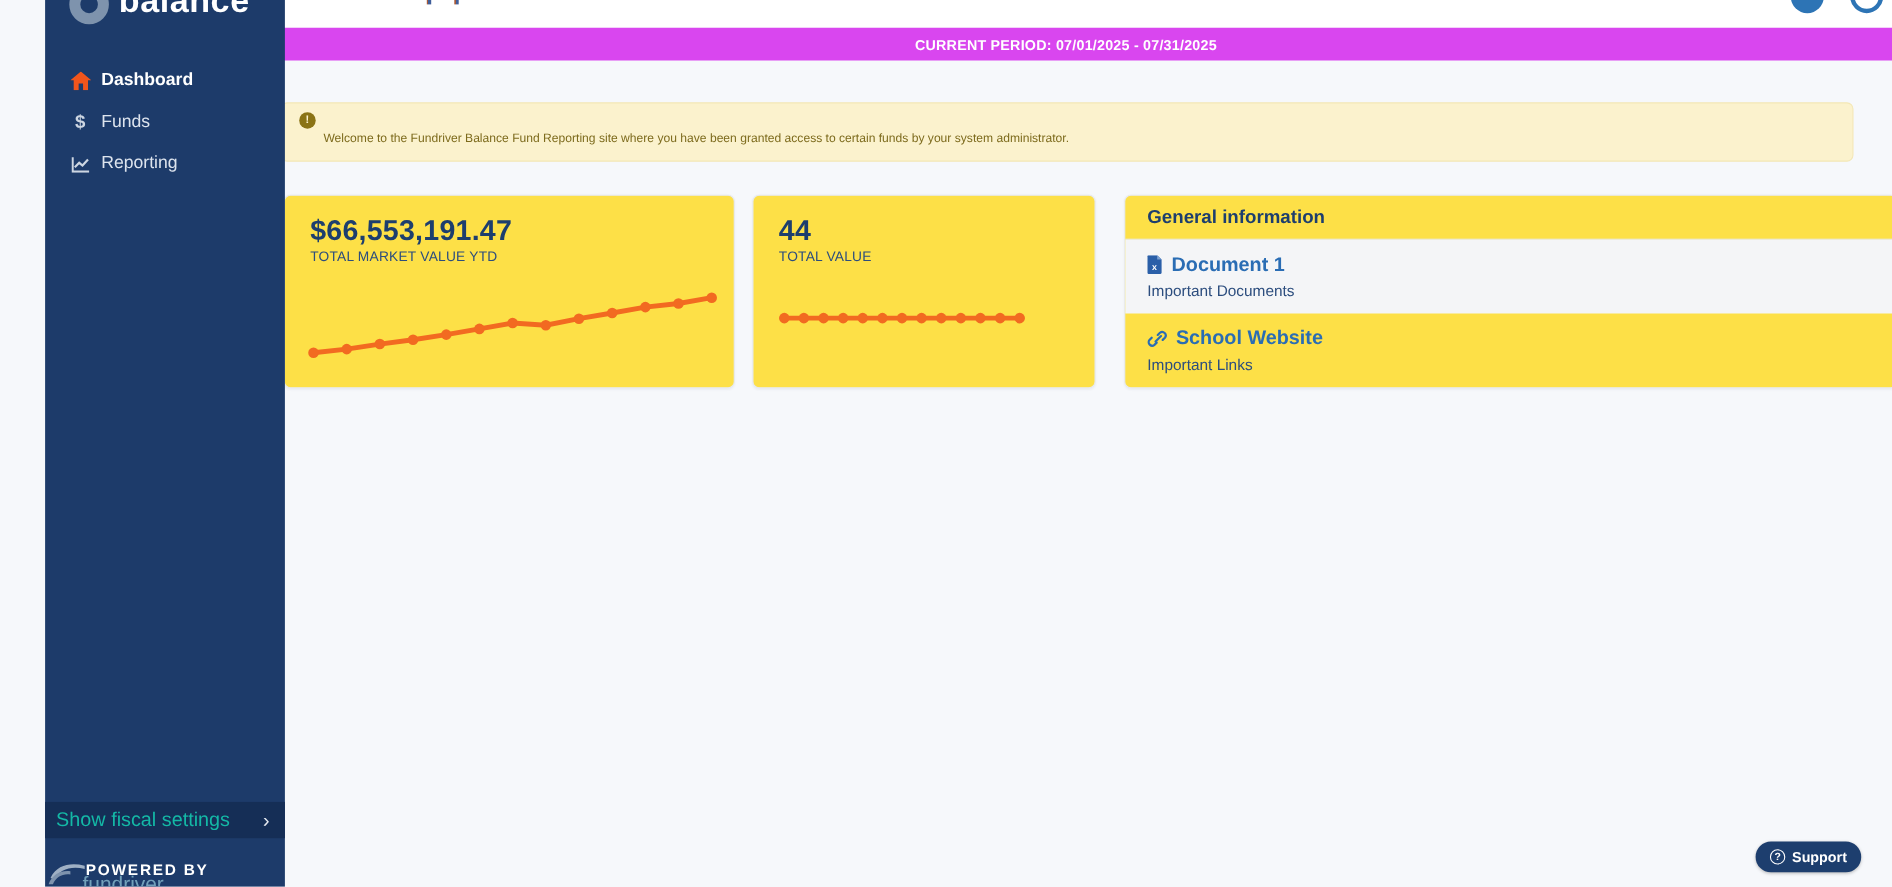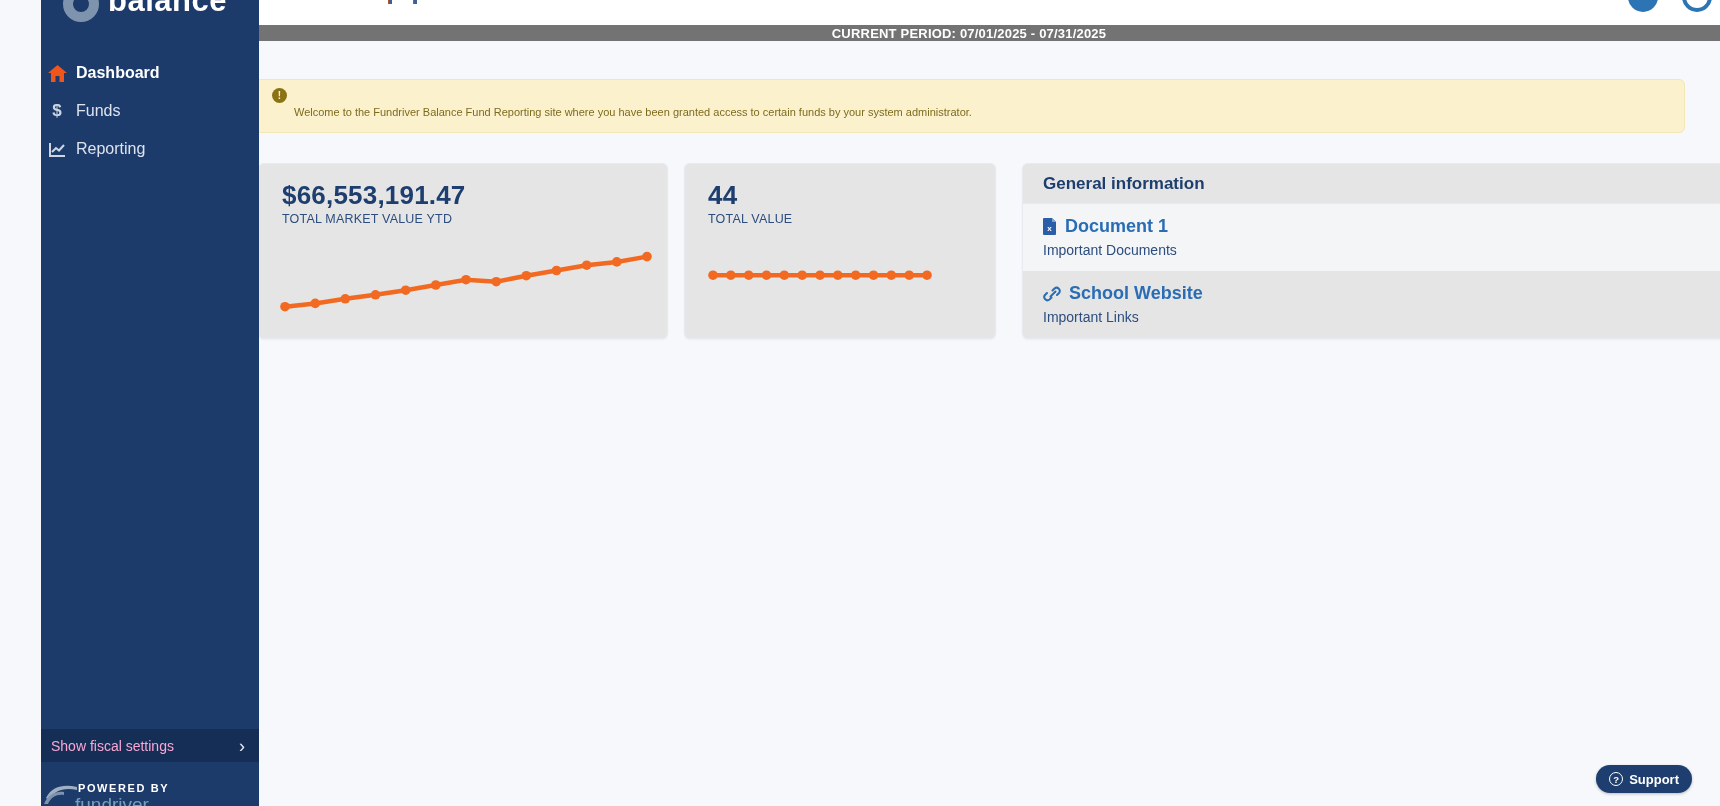--- a/index.html
+++ b/index.html
@@ -8,59 +8,59 @@
 
   
   .sidebar { position:absolute; left:0; top:0; width:218px; height:806px;
     background:#1d3b6a; z-index:5;margin-left:41px; }
   .logo-clip { height:24px; overflow:hidden; display:flex; align-items:flex-start; }
   .logo-ring { width:36px; height:36px; border:10px solid #7e93ad; border-radius:50%;
     margin:-14px 0 0 22px; flex:0 0 auto; }
   .logo-text { color:#fff; font-size:31px; font-weight:bold; letter-spacing:0.5px;
     margin:-17px 0 0 9px; }
   .nav { margin-top:30px; }
-  .nav-item { display:flex; align-items:center; height:38px; padding-left:4px;
+  .nav-item { display:flex; align-items:center; height:38px; padding-left:20px;
     color:#dde4ee; font-size:16px; cursor:pointer; }
   .nav-item.active { color:#ffffff; font-weight:bold; }
   .nav-icon { width:24px; text-align:center; margin-right:7px; flex:0 0 auto;
     display:flex; justify-content:center; align-items:center; }
   .dollar-glyph { color:#cdd6e2; font-size:17px; font-weight:bold; }
   .fiscal-row { position:absolute; left:0; bottom:44px; width:100%; height:33px;
     background:#152e56; display:flex; align-items:center; justify-content:space-between;
     padding:0 14px 0 10px; cursor:pointer; }
-  .fiscal-label { color:#f9a8d4; font-size:14px; }
+  .fiscal-label { color:#14b8a6; font-size:18px; }
   .fiscal-chevron { color:#e6ebf2; font-size:18px; line-height:1; }
   .powered { position:absolute; left:0; bottom:0; width:100%; height:40px; overflow:hidden; }
-  .powered-by { position:absolute; left:37px; top:16px; color:#ffffff; font-size:11px;
+  .powered-by { position:absolute; left:37px; top:16px; color:#ffffff; font-size:14px;
     font-weight:bold; letter-spacing:1.6px; }
   .fundriver-sliver { position:absolute; left:34px; top:28px; height:12px; overflow:hidden;
     color:#8fc3d6; opacity:.75; font-size:19px; font-weight:normal; }
 
   
   .main { position:absolute; left:218px; top:0; width:1502px; height:806px; }
   .top-strip { position:relative; height:25px; background:#ffffff; }
   .artifact { position:absolute; top:0; width:4px; height:4px;
     background:linear-gradient(to right,#a85a38 35%,#3f5e9a 35%); }
   .tr-circle-filled { position:absolute; top:-18px; left:1410px; width:30px; height:30px;
     border-radius:50%; background:#2d74b5; }
   .tr-circle-ring { position:absolute; top:-18px; left:1464px; width:30px; height:30px;
     border-radius:50%; background:#ffffff; border:4.5px solid #2d74b5; }
-  .period-banner { height:16px; background:#737373; display:flex; align-items:center;
+  .period-banner { height:30px; background:#d946ef; display:flex; align-items:center;
     justify-content:center; }
   .period-text { color:#ffffff; font-size:13px; font-weight:bold; letter-spacing:0.2px; }
 
   .alert { margin:38px 0 0 37px; width:1430px; height:54px; background:#fbf2cd;
     border:1px solid #f3e7b6; border-radius:6px; padding:8px 16px; }
   .alert-icon { width:15px; height:15px; border-radius:50%; background:#8a7315;
     color:#fbf2cd; font-size:10px; font-weight:bold; display:flex; align-items:center;
     justify-content:center; }
   .alert-text { margin:3px 0 0 22px; color:#7d6b1d; font-size:11px; }
 
   .cards { display:flex; margin:30px 0 0 40px; width:1467px; align-items:stretch; }
-  .card { background:#e5e5e5; border:1px solid #e7eaf0; border-radius:6px;
+  .card { background:#fde047; border:1px solid #e7eaf0; border-radius:6px;
     box-shadow:0 1px 2px rgba(20,40,80,.05); height:176px; position:relative; }
   .card-metric { width:410px; }
   .card-funds { width:312px; margin-left:16px; }
   .card-info { flex:1; margin-left:26px; }
   .metric-value { color:#1d3e6e; font-size:26px; font-weight:bold;
     margin:16px 0 0 23px; letter-spacing:0.2px; }
   .metric-label { color:#2c4d7e; font-size:12.5px; margin:1px 0 0 23px; letter-spacing:0.2px; }
   .spark { position:absolute; overflow:visible; }
   .spark-market { left:20px; top:84px; }
   .spark-funds { left:22px; top:75px; }

